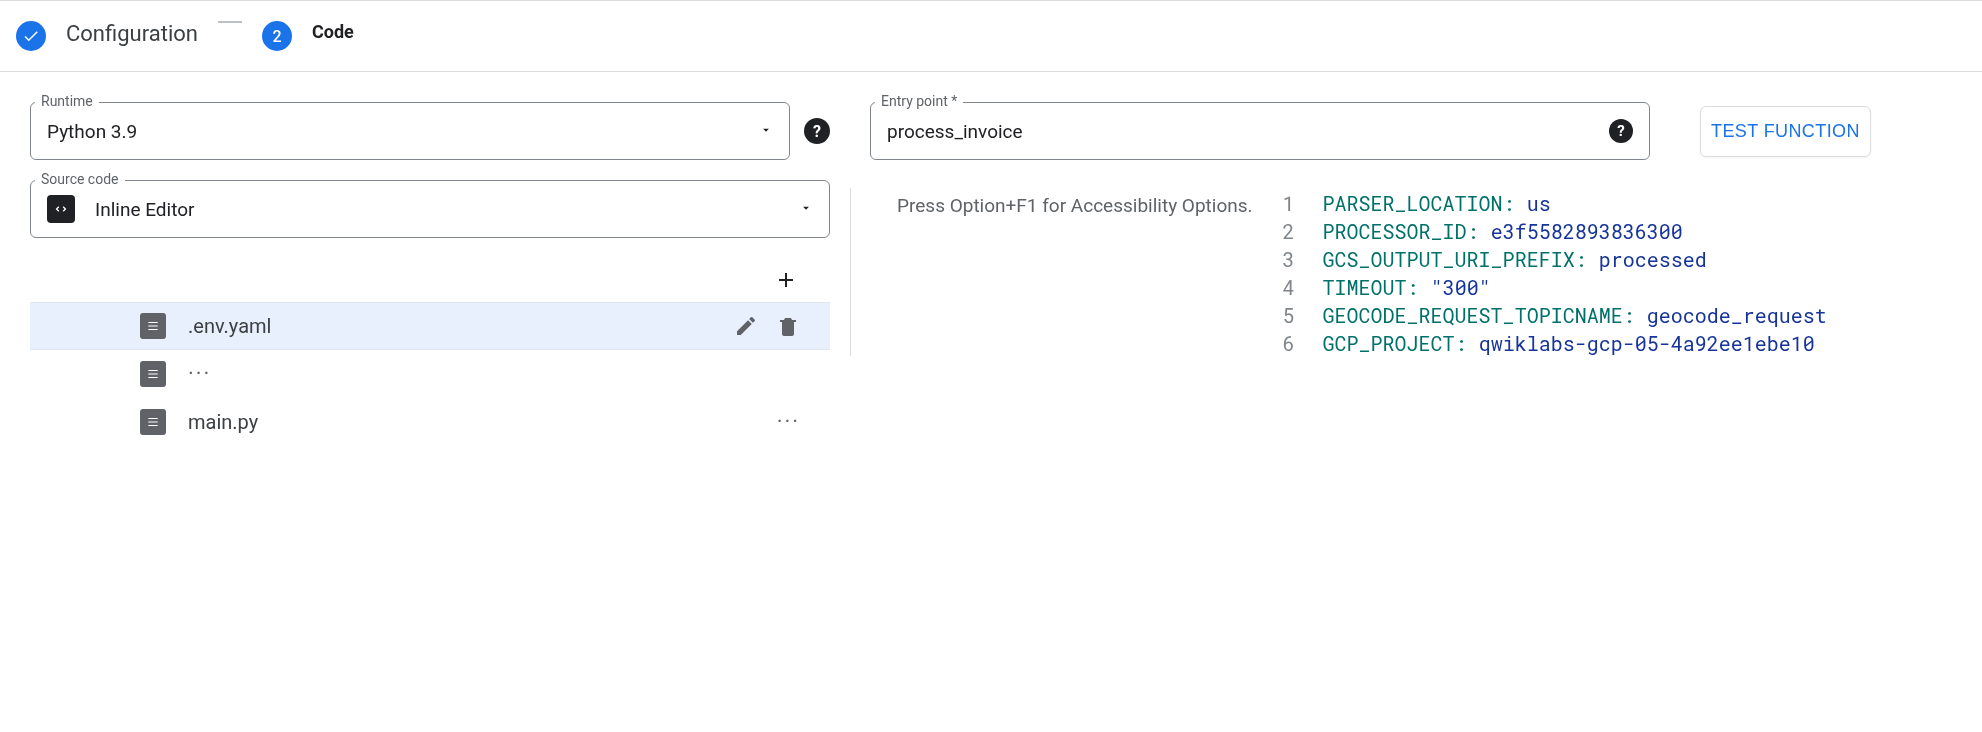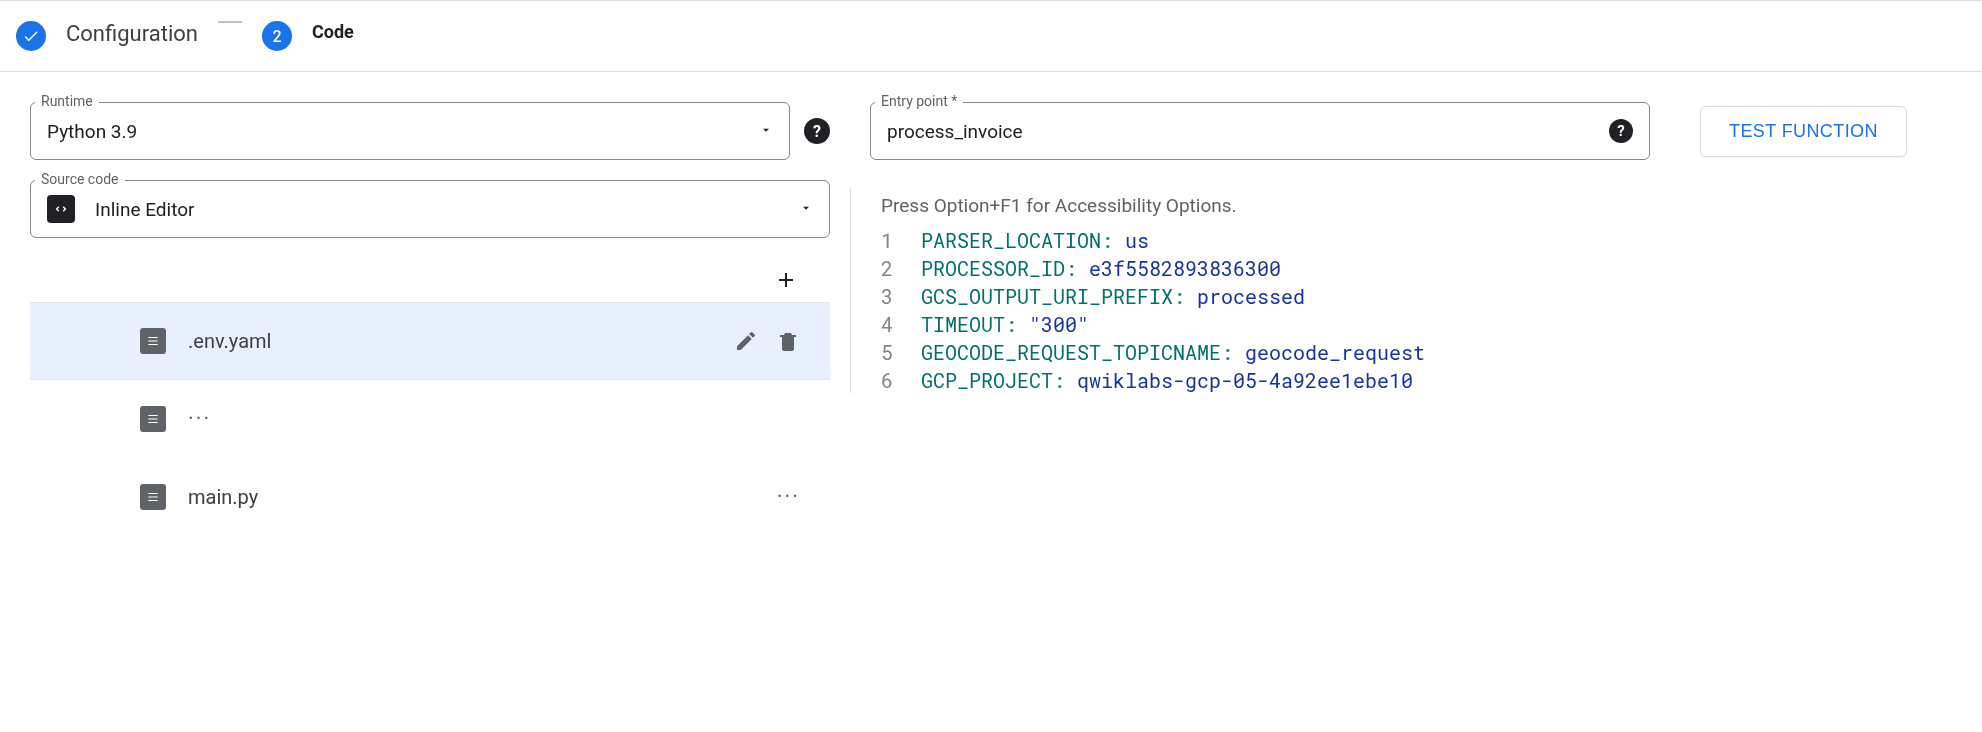--- a/index.html
+++ b/index.html
@@ -76,44 +76,44 @@
   }
   .source-field .inline-icon svg { width: 16px; height: 16px; fill: #fff; }
 
   .add-row { display: flex; justify-content: flex-end; padding: 8px 30px 8px 0; }
   .add-btn { width: 28px; height: 28px; display:flex;align-items:center;justify-content:center;cursor:pointer;}
   .add-btn svg { width: 24px; height: 24px; fill: #202124; }
 
   .file-list { }
   .file-item {
     display: flex; align-items: center;
-    height: 78px; padding: 0 30px 0 110px; gap: 22px;
+    height: 48px; padding: 0 30px 0 110px; gap: 22px;
     position: relative;
   }
   .file-item.selected { background: #e8f0fe; border-top:1px solid #e0e6f0; border-bottom:1px solid #e0e6f0;}
   .file-icon {
     width: 26px; height: 26px; background: #5f6368; border-radius: 3px;
     display:flex;align-items:center;justify-content:center;flex-shrink:0;
   }
   .file-icon svg { width: 14px; height: 14px; fill: #fff; }
   .file-name { font-size: 20px; color: #3c4043; flex: 1; }
   .file-actions { display: flex; align-items: center; gap: 18px; }
   .action-icon { width: 24px; height: 24px; fill: #5f6368; cursor:pointer;}
   .more-dots { font-size: 22px; color: #5f6368; letter-spacing: 2px; cursor:pointer; line-height:1;}
 
   .right-top-row { display:flex; align-items:center; gap: 50px; margin-bottom: 28px;}
   .entry-field { flex: 0 0 780px; }
   .test-btn {
     border: 1px solid #dadce0; background: #fff; color: #1a73e8;
     font-size: 18px; font-weight: 500; letter-spacing: .4px;
-    padding: 14px 28px; border-radius: 6px; cursor: pointer;
+    padding: 14px 10px; border-radius: 6px; cursor: pointer;
     box-shadow: 0 1px 2px rgba(0,0,0,0.05);
   }
 
-  .editor-area { display:flex; flex-direction: column; border-left: 1px solid #dadce0; padding-left: 0; margin-left: -20px;}
+  .editor-area { display:flex; flex-direction: row; border-left: 1px solid #dadce0; padding-left: 16px; margin-left: -20px;}
   .a11y-hint { font-size: 19px; color: #5f6368; padding: 6px 0 8px 30px; }
   .code-block {
     font-family: "Roboto Mono", Menlo, Consolas, monospace;
     font-size: 20px; line-height: 30px;
     display: flex;
     padding-left: 0;
   }
   .gutter {
     text-align: right; color: #80868b;
     padding: 0 28px 0 0; user-select:none;

